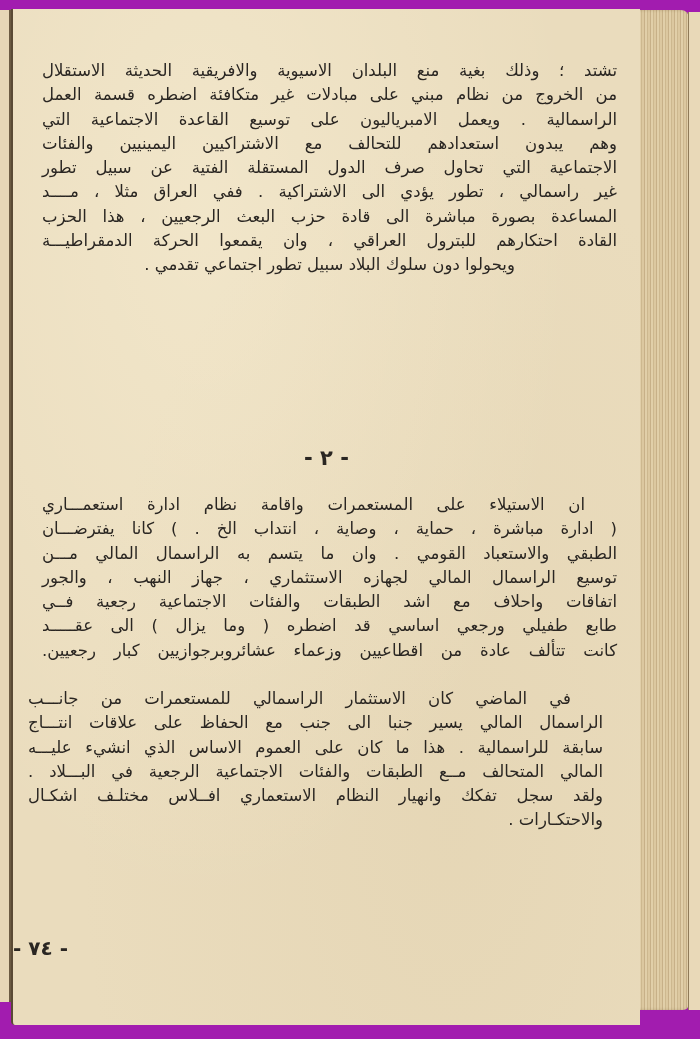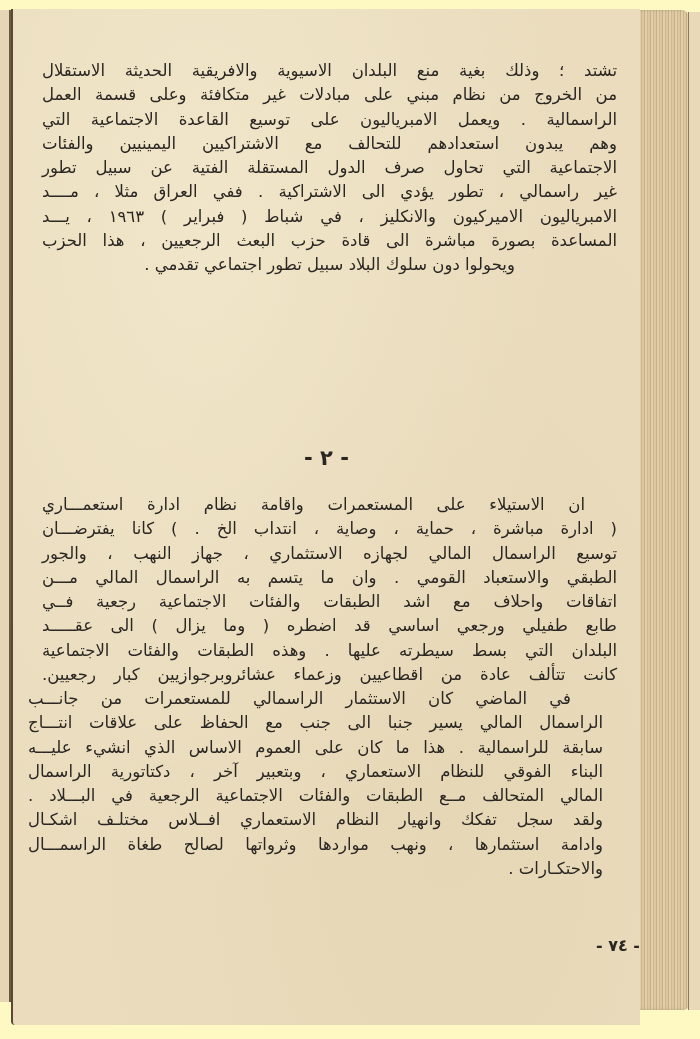--- a/index.html
+++ b/index.html
@@ -7,21 +7,21 @@
       padding: 0;
       width: 700px;
       height: 1039px;
       overflow: hidden;
       background: #2e2b27;
     }
     .scene {
       position: relative;
       width: 700px;
       height: 1039px;
-      background: #fef9c3;
+      background: #a21caf;
     }
     .left-sliver {
       position: absolute;
       left: 0; top: 10px;
       width: 9px; height: 992px;
       background: #e6d6b6;
       border-right: 2px solid #6b5a42;
     }
     .page {
       position: absolute;
@@ -90,69 +90,66 @@
       font-weight: bold;
       font-size: 21px;
       color: #2a2622;
       direction: rtl;
     }
     .page-number {
       position: absolute;
       left: 0;
       width: 627px;
       top: 927px;
-      text-align: right;
+      text-align: left;
       font-family: "DejaVu Sans", sans-serif;
       font-weight: bold;
-      font-size: 16px;
+      font-size: 20px;
       color: #2a2622;
       direction: rtl;
     }
   </style>
 </head>
 <body>
 
 <div class="scene">
   <div class="left-sliver"></div>
   <div class="page-edges"></div>
   <div class="right-sliver"></div>
 
   <div class="page">
 
     <div class="text-block" style="top: 50px; left: 29px;">
       <span class="line">تشتد ؛ وذلك بغية منع البلدان الاسيوية والافريقية الحديثة الاستقلال</span>
-      <span class="line">من الخروج من نظام مبني على مبادلات غير متكافئة وعلى قسمة العمل</span>
+      <span class="line">من الخروج من نظام مبني على مبادلات غير متكافئة اضطره قسمة العمل</span>
       <span class="line">الراسمالية . ويعمل الامبرياليون على توسيع القاعدة الاجتماعية التي</span>
       <span class="line">وهم يبدون استعدادهم للتحالف مع الاشتراكيين اليمينيين والفئات</span>
       <span class="line">الاجتماعية التي تحاول صرف الدول المستقلة الفتية عن سبيل تطور</span>
       <span class="line">غير راسمالي ، تطور يؤدي الى الاشتراكية . ففي العراق مثلا ، مــــد</span>
-      <span class="line">الامبرياليون الاميركيون والانكليز ، في شباط ( فبراير ) ١٩٦٣ ، يـــد</span>
       <span class="line">المساعدة بصورة مباشرة الى قادة حزب البعث الرجعيين ، هذا الحزب</span>
+      <span class="line">القادة احتكارهم للبترول العراقي ، وان يقمعوا الحركة الدمقراطيـــة</span>
       <span class="line last indent" style="padding-right:0; text-align:center; text-align-last:center;">ويحولوا دون سلوك البلاد سبيل تطور اجتماعي تقدمي .</span>
     </div>
 
     <div class="section-number">- ٢ -</div>
 
     <div class="text-block" style="top: 484px; left: 29px;">
       <span class="line indent">ان الاستيلاء على المستعمرات واقامة نظام ادارة استعمـــاري</span>
       <span class="line">( ادارة مباشرة ، حماية ، وصاية ، انتداب الخ . ) كانا يفترضـــان</span>
+      <span class="line">الطبقي والاستعباد القومي . وان ما يتسم به الراسمال المالي مـــن</span>
       <span class="line">توسيع الراسمال المالي لجهازه الاستثماري ، جهاز النهب ، والجور</span>
-      <span class="line">الطبقي والاستعباد القومي . وان ما يتسم به الراسمال المالي مـــن</span>
       <span class="line">اتفاقات واحلاف مع اشد الطبقات والفئات الاجتماعية رجعية فــي</span>
       <span class="line">طابع طفيلي ورجعي اساسي قد اضطره ( وما يزال ) الى عقـــــد</span>
-      <span class="line">البلدان التي بسط سيطرته عليها . وهذه الطبقات والفئات الاجتماعية</span>
       <span class="line">كانت تتألف عادة من اقطاعيين وزعماء عشائروبرجوازيين كبار رجعيين.</span>
     </div>
 
     <div class="text-block" style="top: 678px; left: 15px;">
       <span class="line indent">في الماضي كان الاستثمار الراسمالي للمستعمرات من جانـــب</span>
       <span class="line">الراسمال المالي يسير جنبا الى جنب مع الحفاظ على علاقات انتـــاج</span>
       <span class="line">سابقة للراسمالية . هذا ما كان على العموم الاساس الذي انشيء عليـــه</span>
-      <span class="line">البناء الفوقي للنظام الاستعماري ، وبتعبير آخر ، دكتاتورية الراسمال</span>
       <span class="line">المالي المتحالف مــع الطبقات والفئات الاجتماعية الرجعية في البـــلاد .</span>
       <span class="line">ولقد سجل تفكك وانهيار النظام الاستعماري افــلاس مختلـف اشكـال</span>
-      <span class="line">وادامة استثمارها ، ونهب مواردها وثرواتها لصالح طغاة الراسمـــال</span>
       <span class="line last">والاحتكـارات .</span>
     </div>
 
     <div class="page-number">- ٧٤ -</div>
   </div>
 </div>
 
 </body></html>

